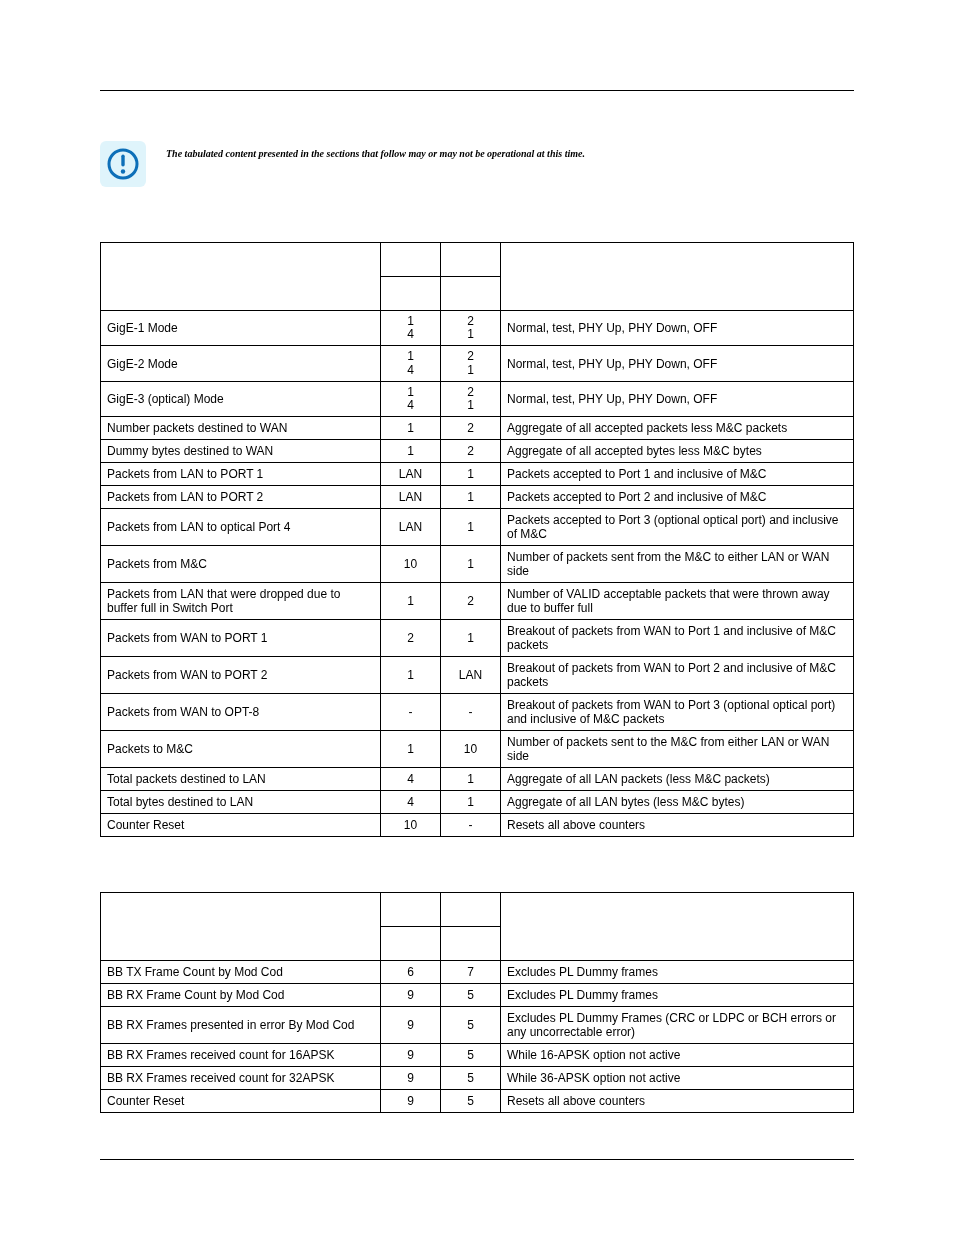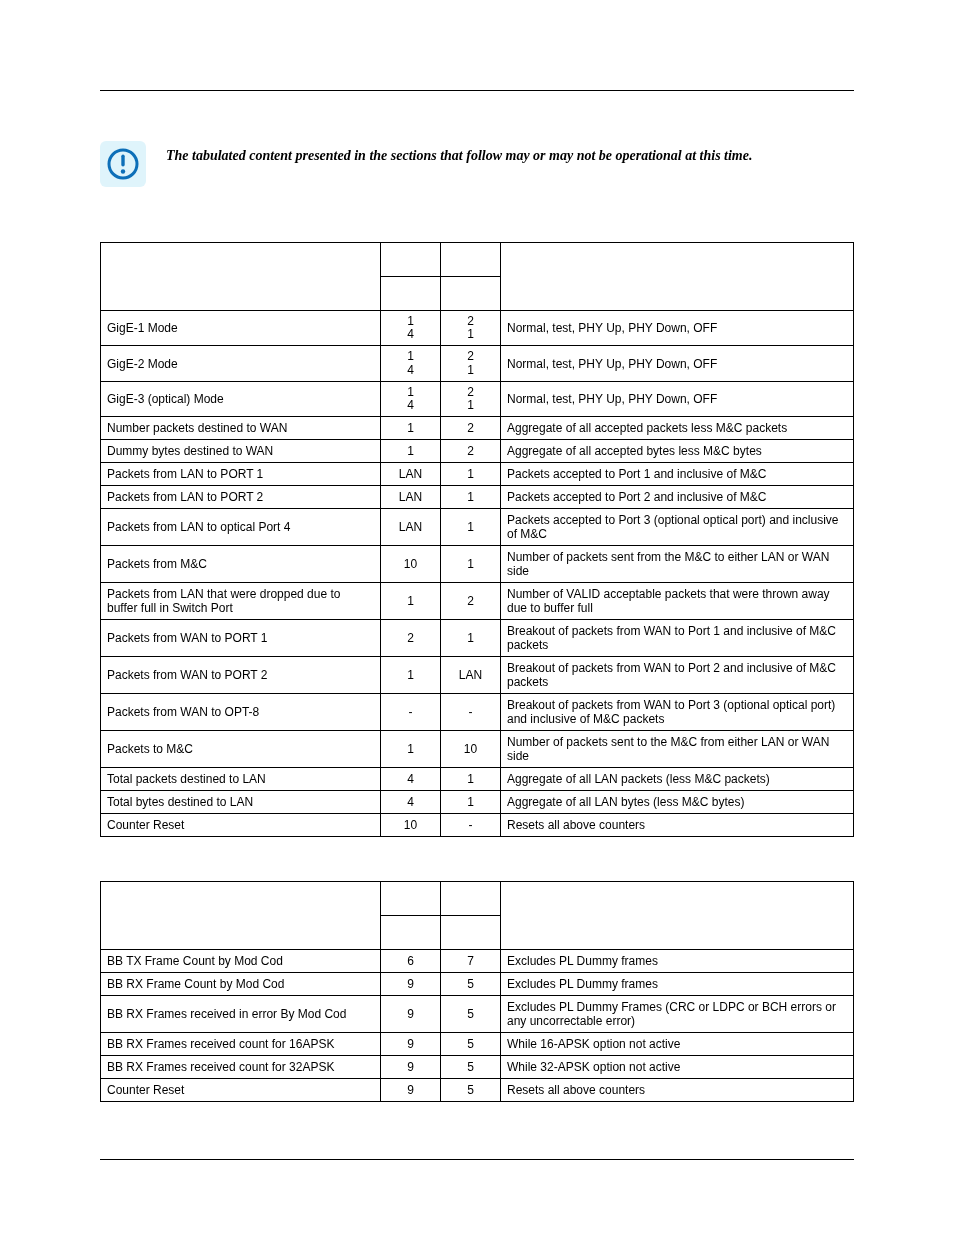--- a/index.html
+++ b/index.html
@@ -35,29 +35,29 @@
     align-items: center;
     justify-content: center;
     margin-right: 20px;
     flex-shrink: 0;
   }
   .notice-icon svg { display: block; }
   .notice-text {
     padding-top: 6px;
     font-weight: bold;
     font-style: italic;
-    font-size: 14px;
+    font-size: 10px;
     font-family: "Times New Roman", Georgia, serif;
     line-height: 1.3;
     max-width: 600px;
   }
   table.data {
     border-collapse: collapse;
     width: 100%;
-    margin-bottom: 44px;
+    margin-bottom: 55px;
     table-layout: fixed;
   }
   table.data th, table.data td {
     border: 1px solid #000;
     font-size: 12px;
     padding: 4px 6px;
     vertical-align: middle;
     color: #000;
   }
   table.data th {
@@ -251,36 +251,36 @@
         <td class="center">7</td>
         <td class="left">Excludes PL Dummy frames</td>
       </tr>
       <tr>
         <td class="left">BB RX Frame Count by Mod Cod</td>
         <td class="center">9</td>
         <td class="center">5</td>
         <td class="left">Excludes PL Dummy frames</td>
       </tr>
       <tr>
-        <td class="left">BB RX Frames received in error By Mod Cod</td>
+        <td class="left">BB RX Frames presented in error By Mod Cod</td>
         <td class="center">9</td>
         <td class="center">5</td>
         <td class="left">Excludes PL Dummy Frames (CRC or LDPC or BCH errors or any uncorrectable error)</td>
       </tr>
       <tr>
         <td class="left">BB RX Frames received count for 16APSK</td>
         <td class="center">9</td>
         <td class="center">5</td>
         <td class="left">While 16-APSK option not active</td>
       </tr>
       <tr>
         <td class="left">BB RX Frames received count for 32APSK</td>
         <td class="center">9</td>
         <td class="center">5</td>
-        <td class="left">While 32-APSK option not active</td>
+        <td class="left">While 36-APSK option not active</td>
       </tr>
       <tr>
         <td class="left">Counter Reset</td>
         <td class="center">9</td>
         <td class="center">5</td>
         <td class="left">Resets all above counters</td>
       </tr>
     </tbody>
   </table>
 

